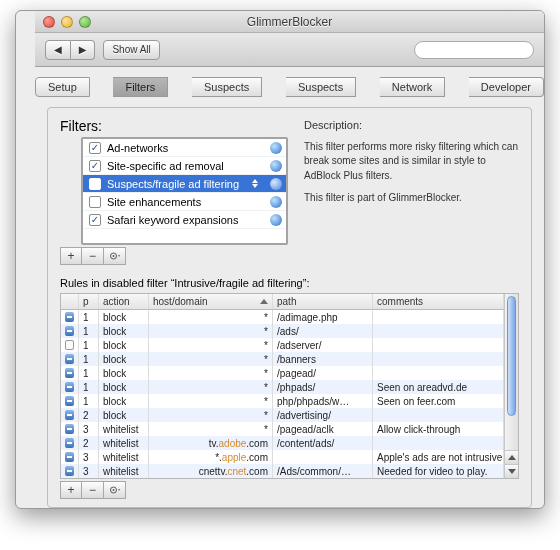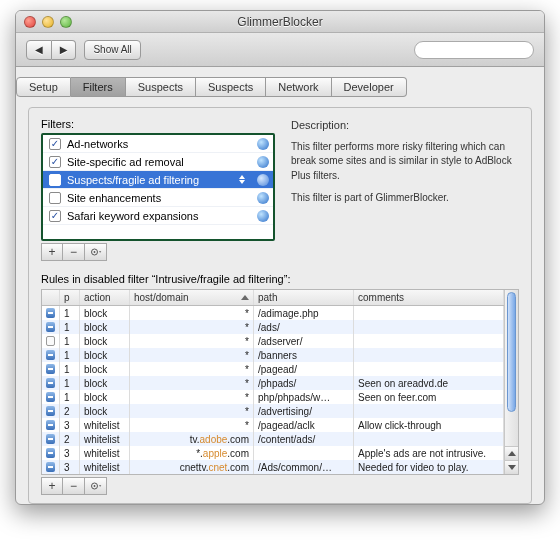--- a/index.html
+++ b/index.html
@@ -12,20 +12,21 @@
     position: relative;
   }
   .window {
     width: 530px;
     margin: 10px auto;
     border: 1px solid #9a9a9a;
     border-radius: 6px;
     box-shadow: 0 8px 25px rgba(0,0,0,0.4);
     background: #ededed;
     overflow: hidden;
+    padding-left: 19px;
   }
   .titlebar {
     height: 22px;
     background: linear-gradient(#e8e8e8, #cfcfcf);
     border-bottom: 1px solid #b0b0b0;
     display: flex;
     align-items: center;
     position: relative;
   }
   .traffic { display: flex; gap: 6px; padding-left: 8px; }
@@ -54,44 +55,45 @@
   .navset .tb-btn:last-child { border-top-left-radius: 0; border-bottom-left-radius: 0; border-left: 0; }
   .searchwrap {
     margin-left: auto;
     border: 1px solid #aaa; background: #fff;
     border-radius: 10px; height: 18px; width: 120px;
     display: flex; align-items: center; padding: 0 6px;
   }
   .searchwrap svg { width: 10px; height: 10px; opacity: .55; }
   .searchwrap input { border: none; outline: none; flex: 1; font-size: 11px; background: transparent; margin-left: 4px; }
   .tabs {
-    display: flex; justify-content: flex-start; padding-top: 10px;
+    display: flex; justify-content: space-between; padding-top: 10px;
   }
   .tabs .tab {
     background: linear-gradient(#fcfcfc, #dedede);
     border: 1px solid #9a9a9a; border-left-width: 0;
     padding: 3px 12px; font-size: 11px; color: #333;
     position: relative; top: 0;
   }
   .tabs .tab:first-child { border-left-width: 1px; border-radius: 4px 0 0 4px; }
   .tabs .tab:last-child { border-radius: 0 4px 4px 0; }
   .tabs .tab.active { background: linear-gradient(#b6b6b6, #a0a0a0); color: #222; }
   .panel {
     margin: 10px 12px 0 12px;
     border: 1px solid #bcbcbc; border-radius: 4px;
     background: #ececec;
     padding: 10px 12px 8px 12px;
   }
   .filters-row { display: flex; gap: 16px; }
-  .filters-label { font-size: 11px; margin-bottom: 3px; }
+  .filters-label { font-size: 14px; margin-bottom: 3px; }
   .filters-list {
-    width: 234px; height: 108px;
-    border: 2px solid #14532d; border-radius: 2px;
+    width: 207px; height: 108px;
+    border: 2px solid #a3a3a3; border-radius: 2px;
     background: #fff;
     overflow: hidden;
+    margin-left: 21px;
   }
   .filter-item {
     display: flex; align-items: center; gap: 6px;
     padding: 2px 4px 2px 6px; height: 18px;
     font-size: 11px;
     border-bottom: 1px solid #eef1f6;
   }
   .filter-item.selected { background: #3874d6; color: #fff; }
   .chk { width: 12px; height: 12px; border: 1px solid #8a8a8a; border-radius: 2px; background: #fff; display: flex; align-items: center; justify-content: center; }
   .chk.on::after { content: "✓"; font-size: 10px; color: #2750a2; line-height: 1; }

